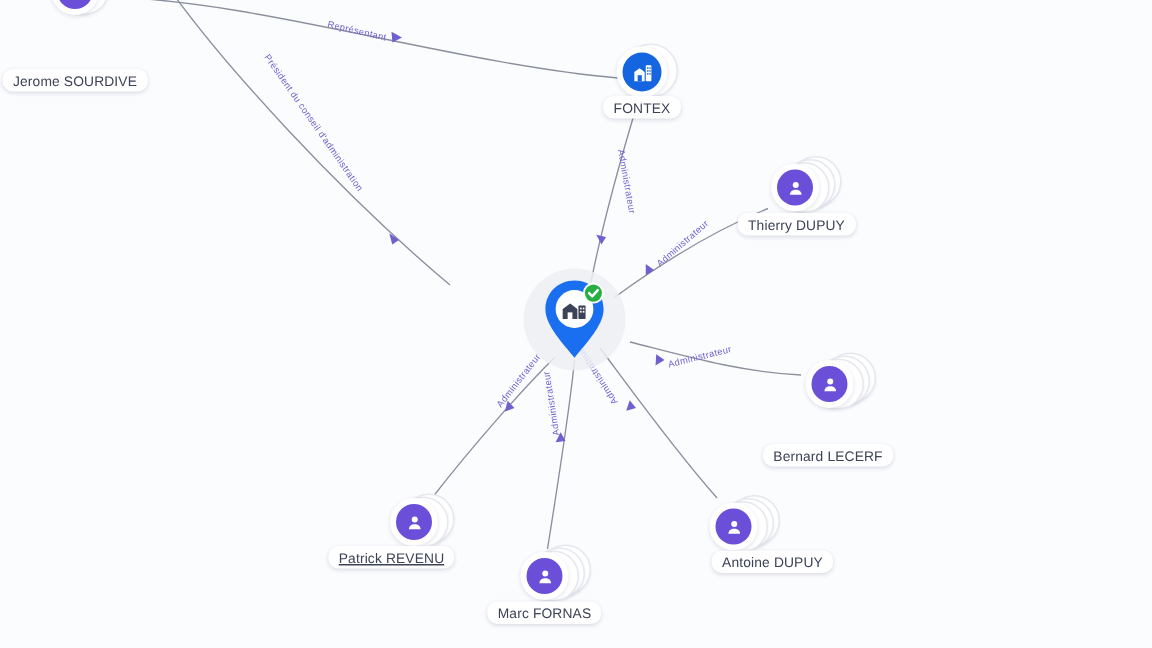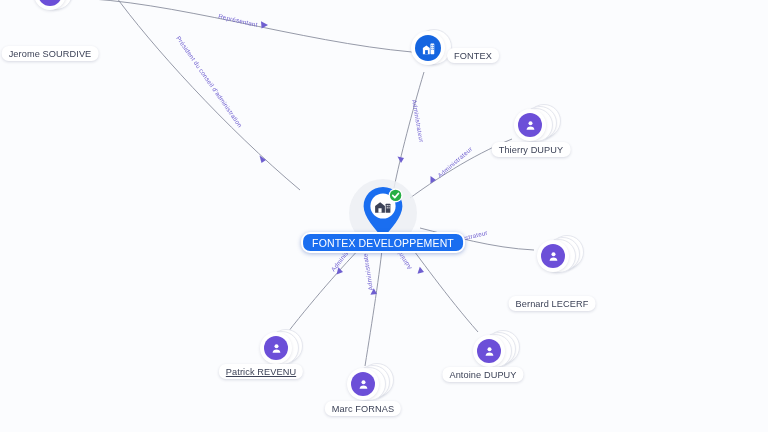--- a/index.html
+++ b/index.html
@@ -179,21 +179,21 @@
           <rect x="19" y="6.2" width="1.5" height="1.6" fill="#1565e0"></rect>
           <rect x="16.6" y="9.3" width="1.5" height="1.6" fill="#1565e0"></rect>
           <rect x="19" y="9.3" width="1.5" height="1.6" fill="#1565e0"></rect>
           <rect x="16.6" y="12.4" width="1.5" height="1.6" fill="#1565e0"></rect>
           <rect x="19" y="12.4" width="1.5" height="1.6" fill="#1565e0"></rect>
           <rect x="6.6" y="14.6" width="4.4" height="6.4" fill="#1565e0"></rect>
         </svg>
       </div>
     </div>
   </div>
-  <div class="node-label" style="left:428px; top:48px;margin-left:45px;">FONTEX</div>
+  <div class="node-label" style="left:428px; top:64px;">FONTEX</div>
 
   <div class="node" style="left:530px; top:125px;">
     <div class="node-stack" style="width:32px;height:32px;left:-3px;top:-21px;"></div>
     <div class="node-stack" style="width:32px;height:32px;left:-7px;top:-19px;"></div>
     <div class="node-stack" style="width:32px;height:32px;left:-11px;top:-17px;"></div>
     <div class="node-disc" style="width:32px;height:32px;left:-16px;top:-16px;">
       <div class="avatar avatar-person" style="width:24px;height:24px;">
         <svg width="13" height="13" viewBox="0 0 24 24">
           <circle cx="12" cy="8" r="3.7" fill="#ffffff"></circle>
           <path d="M4.8 20c0-4.1 3.3-6.3 7.2-6.3s7.2 2.2 7.2 6.3z" fill="#ffffff"></path>
@@ -224,21 +224,21 @@
     <div class="node-stack" style="width:32px;height:32px;left:-11px;top:-17px;"></div>
     <div class="node-disc" style="width:32px;height:32px;left:-16px;top:-16px;">
       <div class="avatar avatar-person" style="width:24px;height:24px;">
         <svg width="13" height="13" viewBox="0 0 24 24">
           <circle cx="12" cy="8" r="3.7" fill="#ffffff"></circle>
           <path d="M4.8 20c0-4.1 3.3-6.3 7.2-6.3s7.2 2.2 7.2 6.3z" fill="#ffffff"></path>
         </svg>
       </div>
     </div>
   </div>
-  <div class="node-label" style="left:483px; top:367px;">Antoine DUPUY</div>
+  <div class="node-label" style="left:515px; top:367px;">Antoine DUPUY</div>
 
   <div class="node" style="left:363px; top:384px;">
     <div class="node-stack" style="width:32px;height:32px;left:-3px;top:-21px;"></div>
     <div class="node-stack" style="width:32px;height:32px;left:-7px;top:-19px;"></div>
     <div class="node-stack" style="width:32px;height:32px;left:-11px;top:-17px;"></div>
     <div class="node-disc" style="width:32px;height:32px;left:-16px;top:-16px;">
       <div class="avatar avatar-person" style="width:24px;height:24px;">
         <svg width="13" height="13" viewBox="0 0 24 24">
           <circle cx="12" cy="8" r="3.7" fill="#ffffff"></circle>
           <path d="M4.8 20c0-4.1 3.3-6.3 7.2-6.3s7.2 2.2 7.2 6.3z" fill="#ffffff"></path>
@@ -276,15 +276,14 @@
           <rect x="17.1" y="13.4" width="1.5" height="1.6" fill="#ffffff"></rect>
           <rect x="19.6" y="13.4" width="1.5" height="1.6" fill="#ffffff"></rect>
           <rect x="5.6" y="14.8" width="4.4" height="6.2" fill="#ffffff"></rect>
         </g>
         <circle cx="34.6" cy="10.4" r="7" fill="#ffffff"></circle>
         <circle cx="34.6" cy="10.4" r="5.7" fill="#27ae45"></circle>
         <path d="M31.7 10.4 l2.1 2.2 l3.7 -4.2" stroke="#ffffff" stroke-width="1.6" fill="none" stroke-linecap="round" stroke-linejoin="round"></path>
       </svg>
     </div>
   </div>
-  <div class="focus-label" style="left:383px; top:232px;">FONTEX DEVELOPPEMENT</div>
 
 </div>
 
 </body></html>

